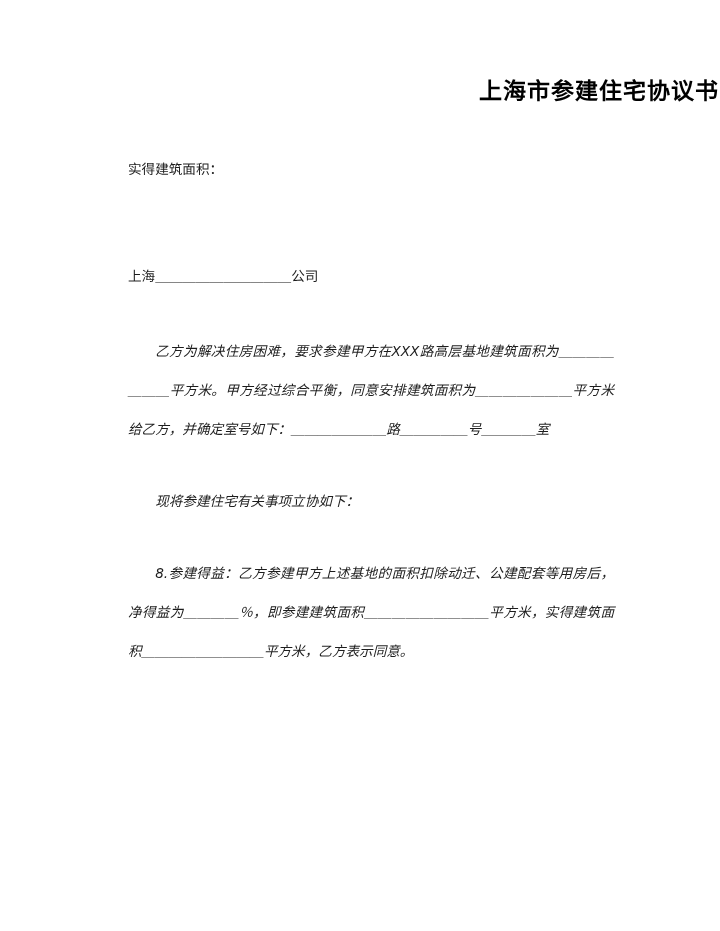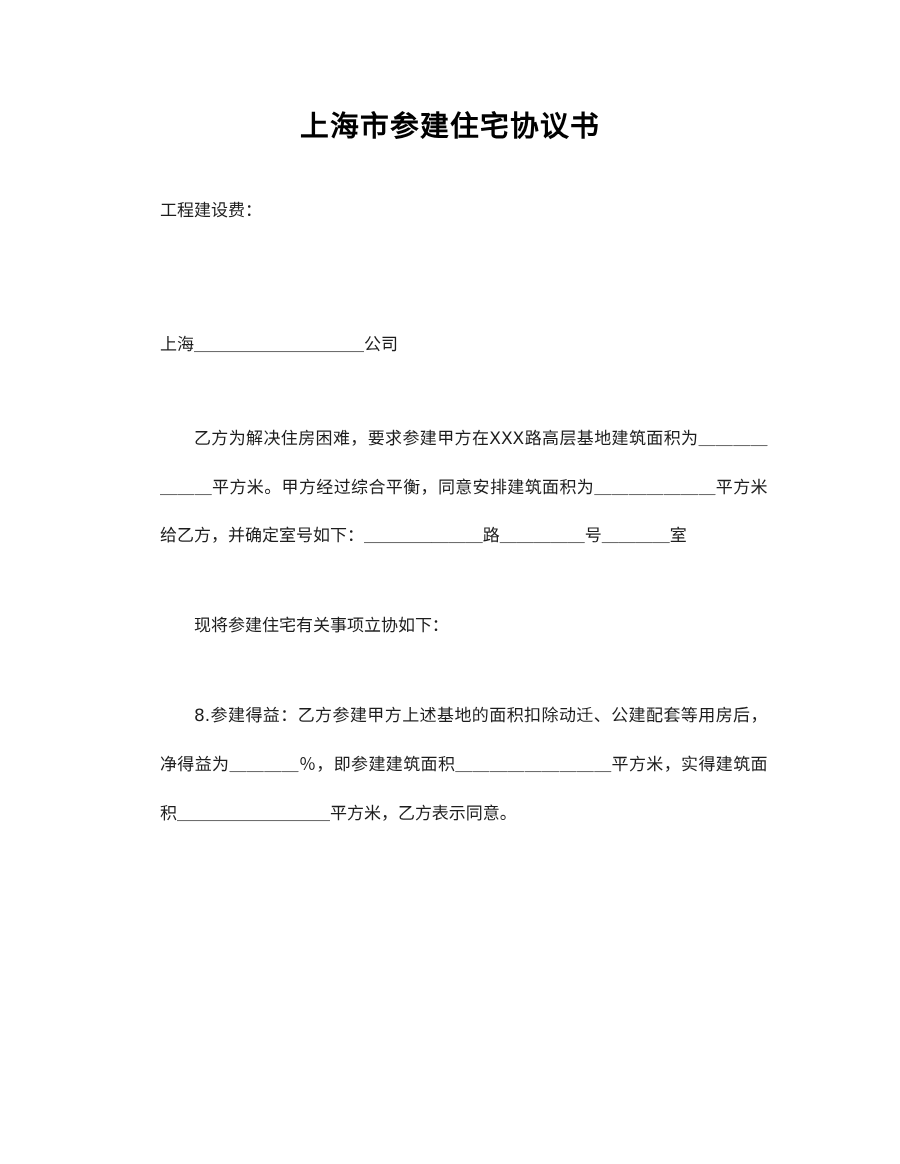--- a/index.html
+++ b/index.html
@@ -20,23 +20,23 @@
   .page {
     position: relative;
     width: 720px;
     height: 931px;
     box-sizing: border-box;
     padding: 0;
     background: #ffffff;
   }
 
   .doc-title {
-    margin: 12px;
+    margin: 1px;
     padding: 0;
-    text-align: center;
+    text-align: right;
     font-size: 23px;
     font-weight: bold;
     letter-spacing: 1px;
     color: #000000;
     position: absolute;
     top: 76px;
     left: 0;
     right: 0;
     line-height: 1.3;
   }
@@ -54,20 +54,21 @@
     color: #1d1d1d;
     margin: 0;
     text-align: justify;
     text-justify: inter-ideograph;
     word-break: break-all;
     white-space: normal;
   }
 
   .para.indent {
     text-indent: 2em;
+    font-style: italic;
   }
 
   .spacer-sm { height: 33px; }
   .spacer-md { height: 34px; }
   .spacer-lg { height: 36px; }
 
   .party-line {
     font-size: 13.6px;
     line-height: 39px;
     color: #1d1d1d;
@@ -87,21 +88,21 @@
 </style>
 </head>
 <body>
 
 <div class="page">
 
   <h1 class="doc-title">上海市参建住宅协议书</h1>
 
   <div class="body-block">
 
-    <p class="para">工程建设费：</p>
+    <p class="para">实得建筑面积：</p>
 
     <div class="spacer-md"></div>
 
 
     <div class="spacer-md"></div>
 
     <div class="party-line">
       <span>上海</span><span class="blank">＿＿＿＿＿＿＿＿＿＿</span><span>公司</span>
     </div>
 

